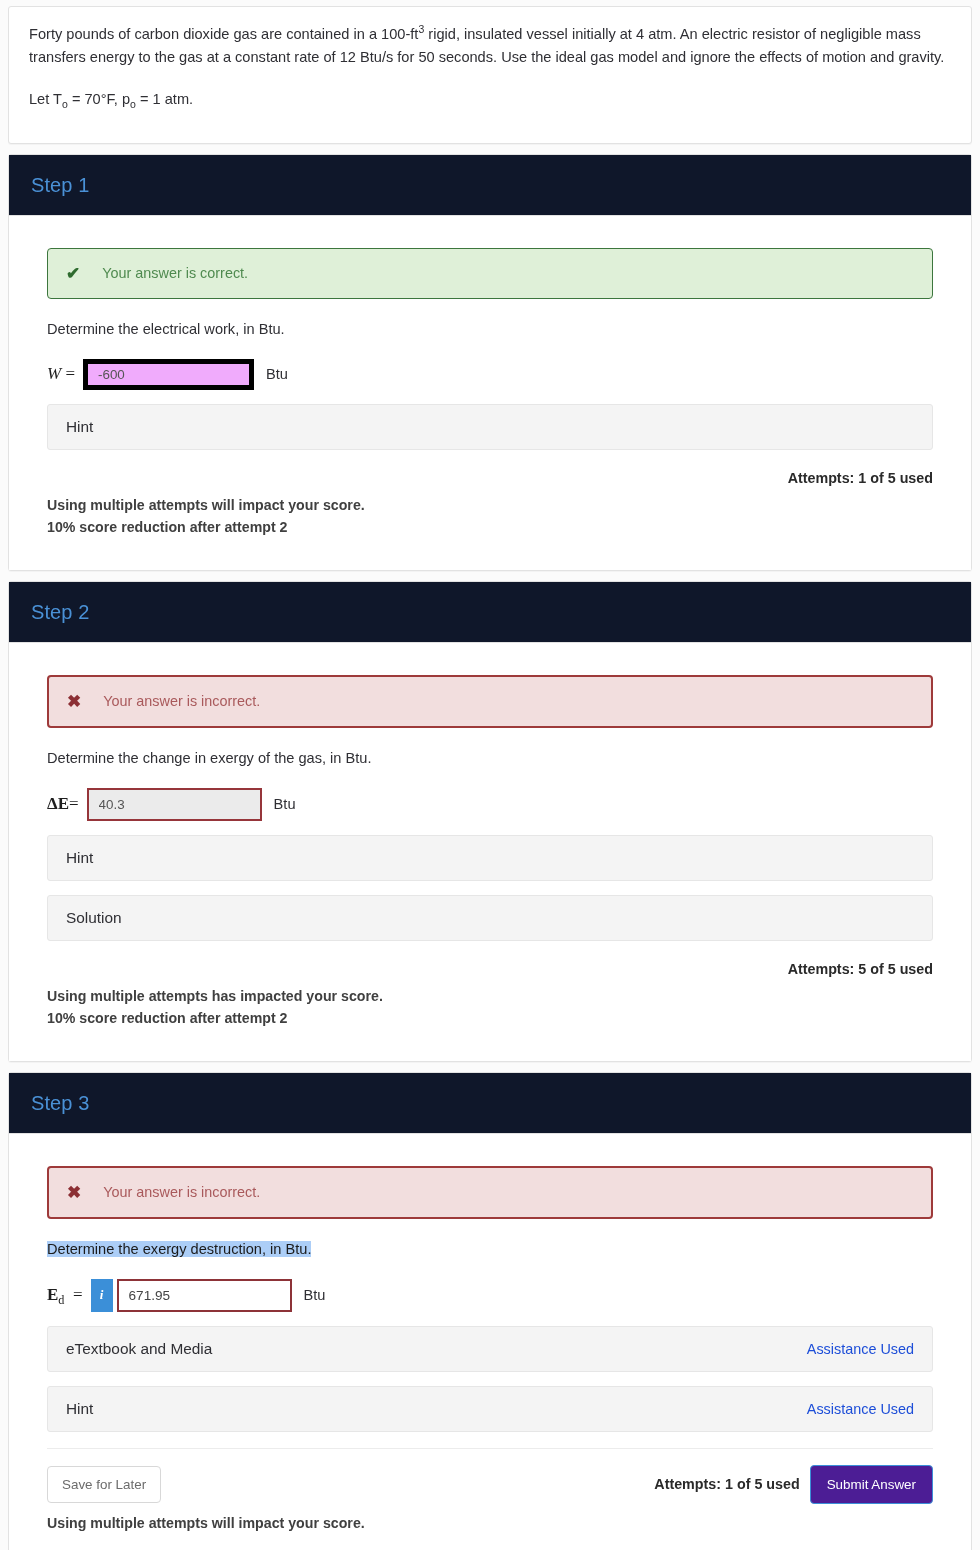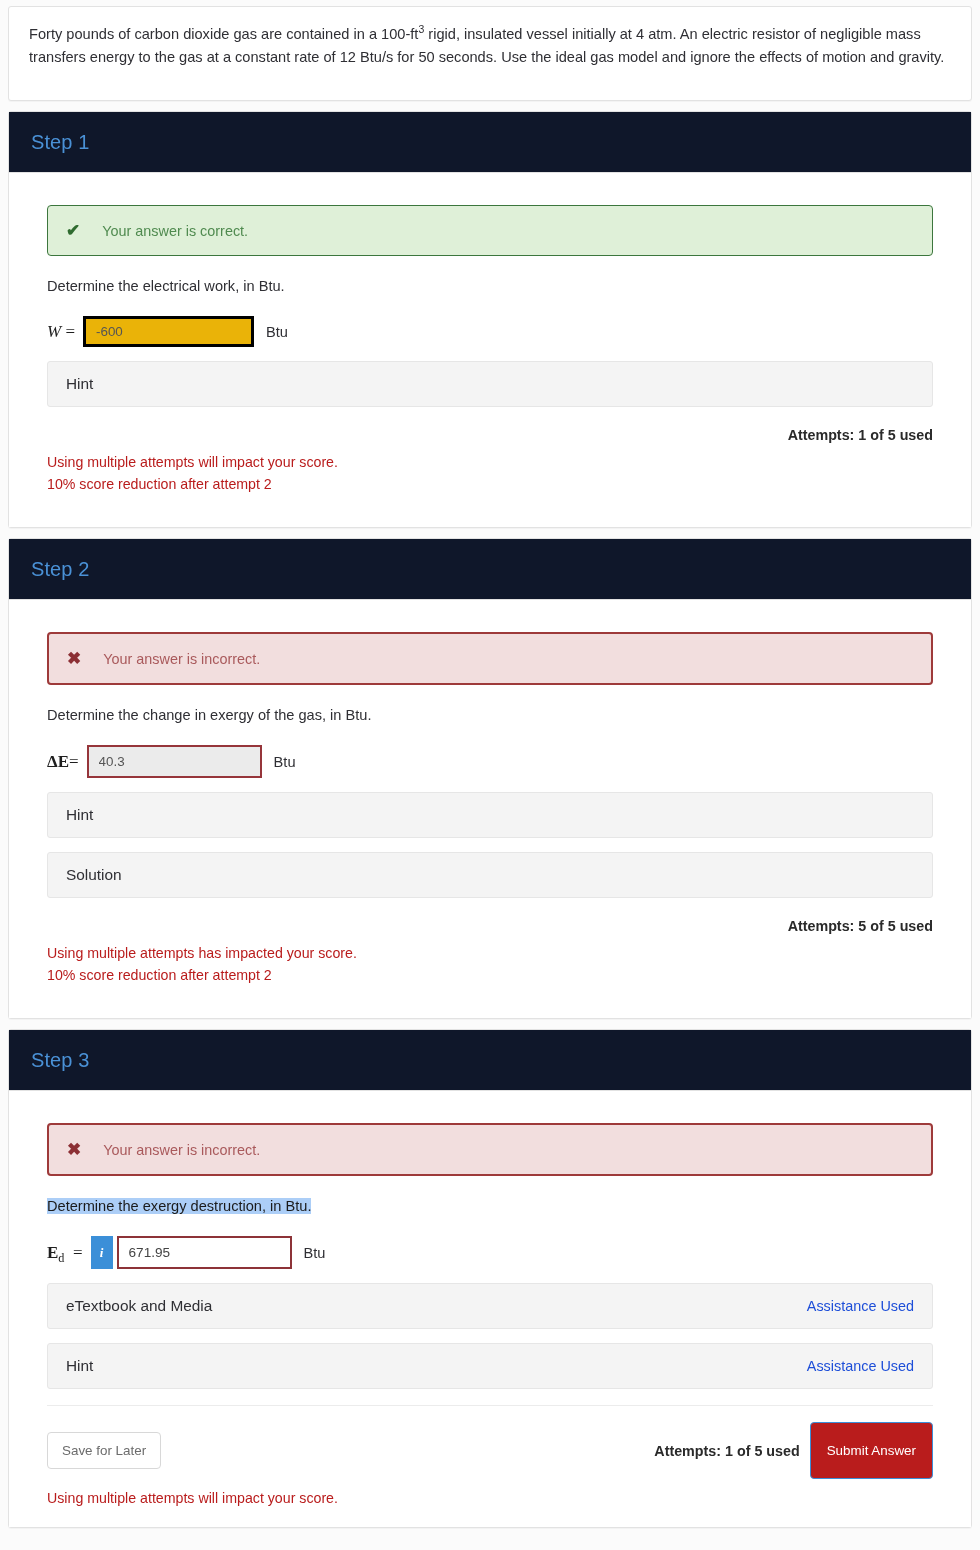--- a/index.html
+++ b/index.html
@@ -131,22 +131,22 @@
   .answer-input {
     font-family: "Liberation Sans", sans-serif;
     font-size: 13.4px;
     color: #555;
     padding: 7px 10px;
     width: 171px;
     height: 31px;
     outline: none;
   }
   .answer-input.green {
-    border: 3px solid #000000;
-    background: #eab308;
+    border: 5px solid #000000;
+    background: #f0abfc;
   }
   .answer-input.red-filled {
     border: 2px solid #96353a;
     background: #ebebeb;
     width: 175px;
     height: 33px;
   }
   .answer-input.red-white {
     border: 2px solid #8d3338;
     background: #ffffff;
@@ -199,63 +199,65 @@
   .attempts {
     text-align: right;
     font-size: 14.3px;
     font-weight: bold;
     color: #2a2a2a;
     margin: 20px 16px 0 16px;
   }
   .score-note {
     margin: 8px 0 0 16px;
     font-size: 14.2px;
-    color: #b91c1c;
+    color: #404040;
     line-height: 1.55;
+    font-weight: bold;
   }
   .footer-actions {
     display: flex;
     align-items: center;
     justify-content: space-between;
     margin: 16px 16px 0 16px;
   }
   .btn-secondary {
     background: #ffffff;
     border: 1px solid #d8d8d8;
     border-radius: 4px;
     padding: 10px 14px;
     font-size: 13.4px;
     color: #6c6c6c;
     cursor: pointer;
     font-family: "Liberation Sans", sans-serif;
   }
   .footer-right { display: flex; align-items: center; gap: 10px; }
   .btn-primary {
-    background: #b91c1c;
+    background: #4c1d95;
     border: 1px solid #3b8fd8;
     border-radius: 4px;
     color: #ffffff;
-    padding: 20px 16px;
+    padding: 11px 16px;
     font-size: 13.4px;
     cursor: pointer;
     font-family: "Liberation Sans", sans-serif;
   }
   .divider-line {
     border-top: 1px solid #ececec;
     margin: 16px 16px 0 16px;
   }
   .pad-bottom { height: 14px; }
 </style>
 </head>
 <body>
 
 <div class="page">
 
   <div class="card problem">
     <p><span>Forty pounds of carbon dioxide gas are contained in a 100-ft</span><sup>3</sup><span> rigid, insulated vessel initially at 4 atm. An electric resistor of negligible mass transfers energy to the gas at a constant rate of 12 Btu/s for 50 seconds. Use the ideal gas model and ignore the effects of motion and gravity.</span></p>
+    <p class="spacer-top"><span>Let T</span><sub>o</sub><span> = 70°F, p</span><sub>o</sub><span> = 1 atm.</span></p>
   </div>
 
   <div class="card">
     <div class="step-header">
       <h2 class="step-title">Step 1</h2>
     </div>
     <div class="step-body">
 
       <div class="alert alert-success">
         <span class="glyph">✔</span>

